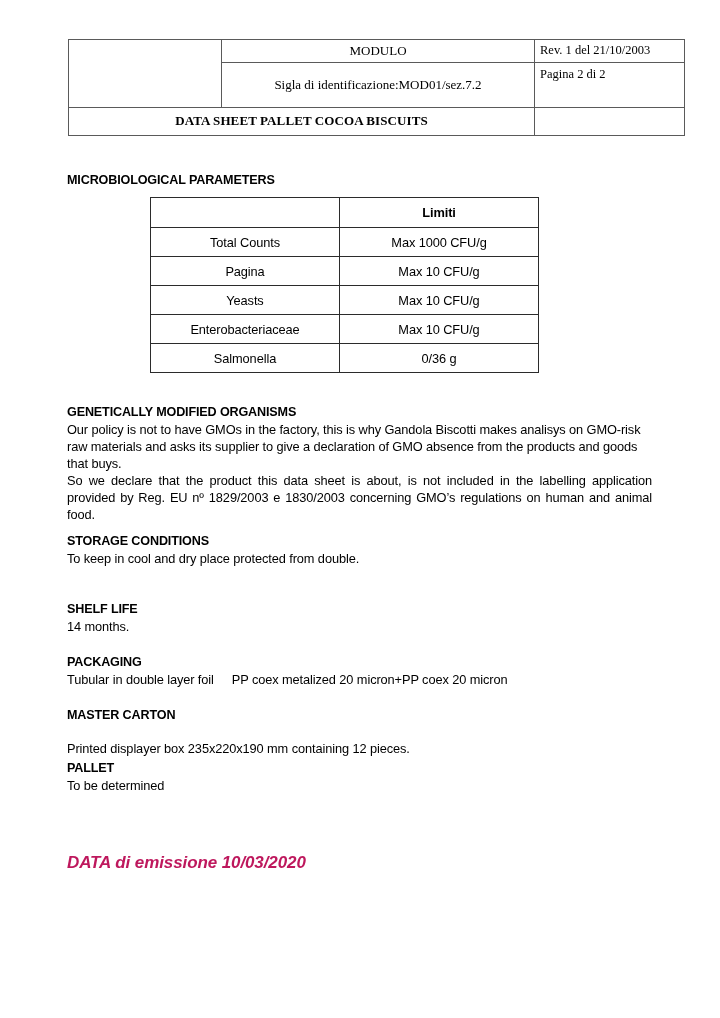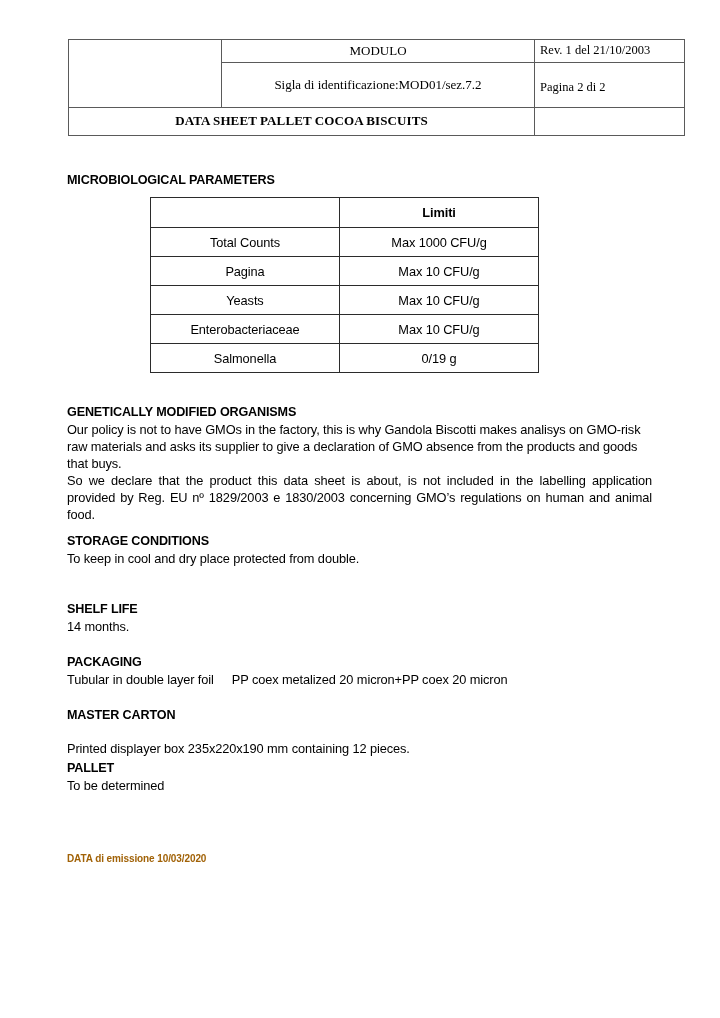--- a/index.html
+++ b/index.html
@@ -61,21 +61,21 @@
     white-space: nowrap;
     padding-top: 3px;
   }
   .header-table td.sigla-cell {
     height: 40px;
     vertical-align: middle;
     font-size: 13px;
   }
   .header-table td.pagina-cell {
     font-size: 12.5px;
-    padding-top: 17px;
+    padding-top: 4px;
     vertical-align: top;
   }
   .header-table td.title-cell {
     height: 23px;
     vertical-align: middle;
     font-weight: bold;
     font-size: 13px;
     letter-spacing: 0.1px;
     text-align: center;
   }
@@ -144,23 +144,24 @@
   .micro-table td.mt-head {
     font-weight: bold;
     height: 29px;
   }
   .micro-table td.mt-empty { }
 
   
   .issue-date {
     font-family: "Liberation Sans", sans-serif;
     font-weight: bold;
-    font-size: 10px;
-    letter-spacing: -0.1px;
-    color: #a16207;
+    font-style: italic;
+    font-size: 17px;
+    letter-spacing: -0.1px;
+    color: #be185d;
   }
 
   .packaging-gap { display: inline-block; width: 18px; }
 </style>
 </head>
 <body>
 
 <div class="page">
 
   <table class="header-table">
@@ -202,21 +203,21 @@
     <tr>
       <td class="mt-param">Yeasts</td>
       <td class="mt-limit">Max 10 CFU/g</td>
     </tr>
     <tr>
       <td class="mt-param">Enterobacteriaceae</td>
       <td class="mt-limit">Max 10 CFU/g</td>
     </tr>
     <tr>
       <td class="mt-param">Salmonella</td>
-      <td class="mt-limit">0/19 g</td>
+      <td class="mt-limit">0/36 g</td>
     </tr>
   </tbody>
     </table>
 
   <div class="content abs" style="top:405px;">
     <div class="sec-heading">GENETICALLY MODIFIED ORGANISMS</div>
     <div class="body-para nojust" style="margin-top:2px;">Our policy is not to have GMOs in the factory, this is why Gandola Biscotti makes analisys on GMO-risk raw materials and asks its supplier to give a declaration of GMO absence from the products and goods that buys.</div>
     <div class="body-para" style="margin-top:0px;">So we declare that the product this data sheet is about, is not included in the labelling application provided by Reg. EU nº 1829/2003 e 1830/2003 concerning GMO’s regulations on human and animal food.</div>
   </div>
 

